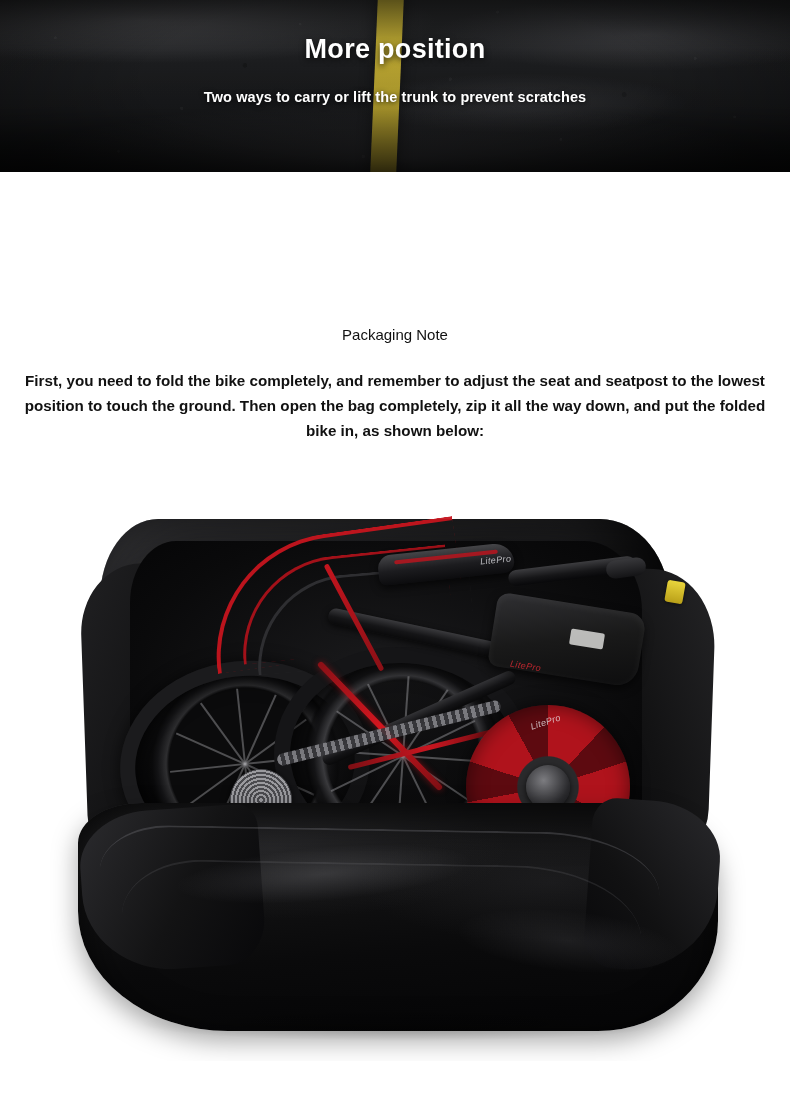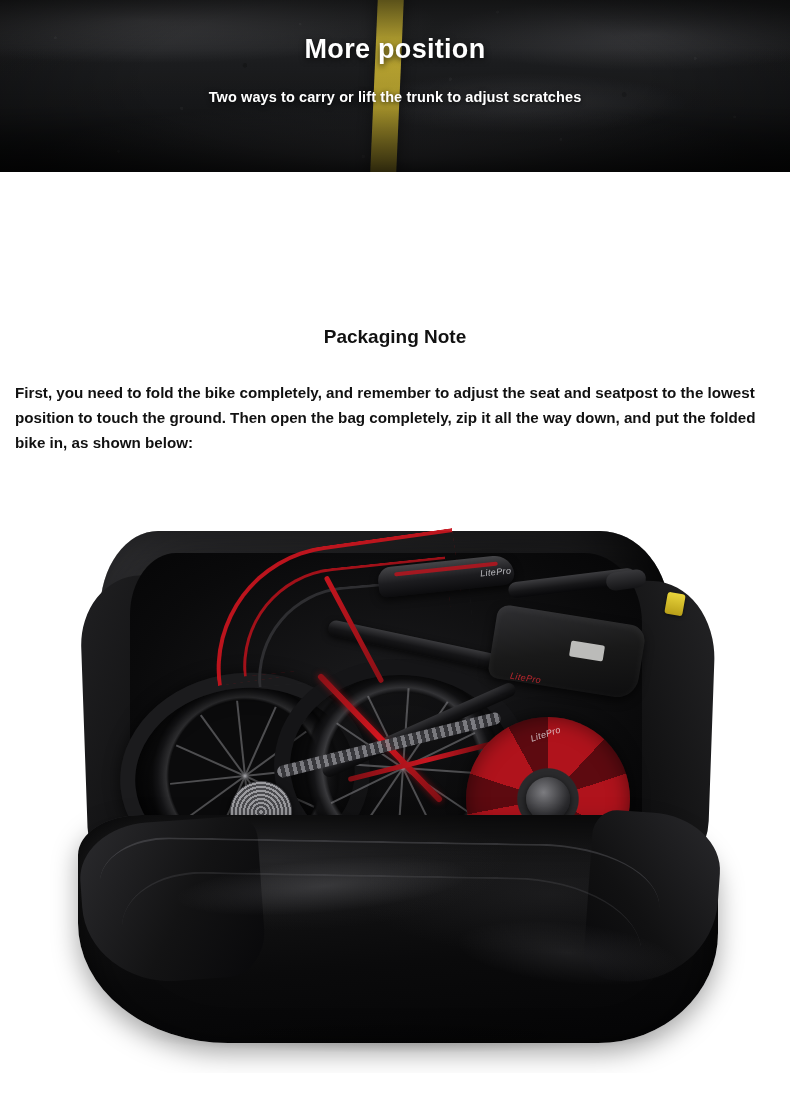--- a/index.html
+++ b/index.html
@@ -97,29 +97,29 @@
   }
 
   
   .content {
     position: relative;
     width: 790px;
     background: #fff;
   }
   .note-title {
     text-align: center;
-    font-size: 19px;
-    font-weight: bold;
+    font-size: 15px;
+    font-weight: normal;
     color: #111;
     margin-top: 154px;
   }
   .note-body {
     width: 760px;
-    margin: 32px auto 0 auto;
-    text-align: left;
+    margin: 25px auto 0 auto;
+    text-align: center;
     font-size: 15.2px;
     font-weight: bold;
     line-height: 25px;
     color: #111;
   }
 
   
   .photo {
     position: relative;
     width: 790px;
@@ -534,21 +534,21 @@
 </head>
 <body>
 
 <div class="hero">
   <div class="hero-road"></div>
   <div class="hero-speckle"></div>
   <div class="hero-line"></div>
   <div class="hero-vignette"></div>
   <div class="hero-text">
     <div class="hero-title">More position</div>
-    <div class="hero-sub">Two ways to carry or lift the trunk to adjust scratches</div>
+    <div class="hero-sub">Two ways to carry or lift the trunk to prevent scratches</div>
   </div>
 </div>
 
 <div class="content">
 
   <div class="note-title">Packaging Note</div>
   <div class="note-body">First, you need to fold the bike completely, and remember to adjust the seat and seatpost to the lowest position to touch the ground. Then open the bag completely, zip it all the way down, and put the folded bike in, as shown below:</div>
 
   <div class="photo">
     <div class="bag">

